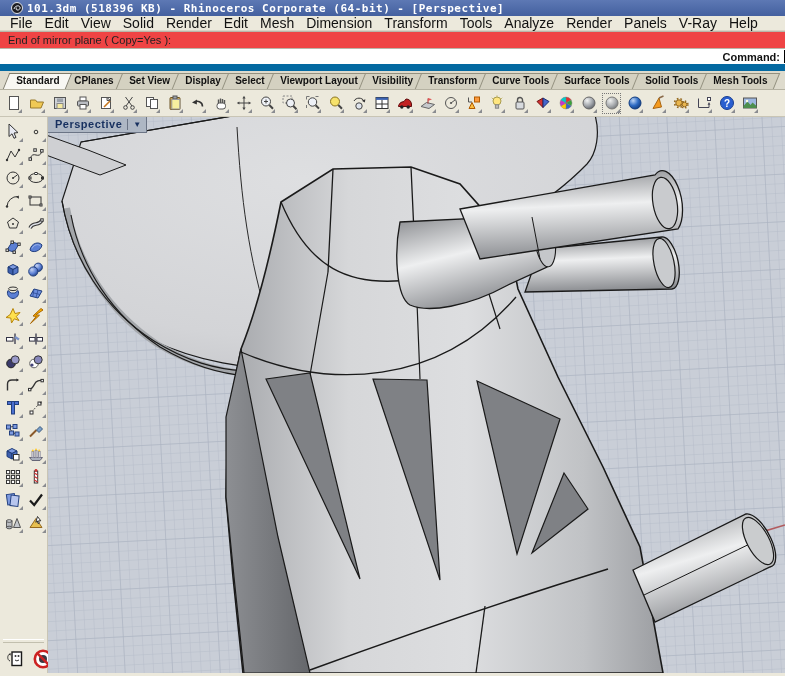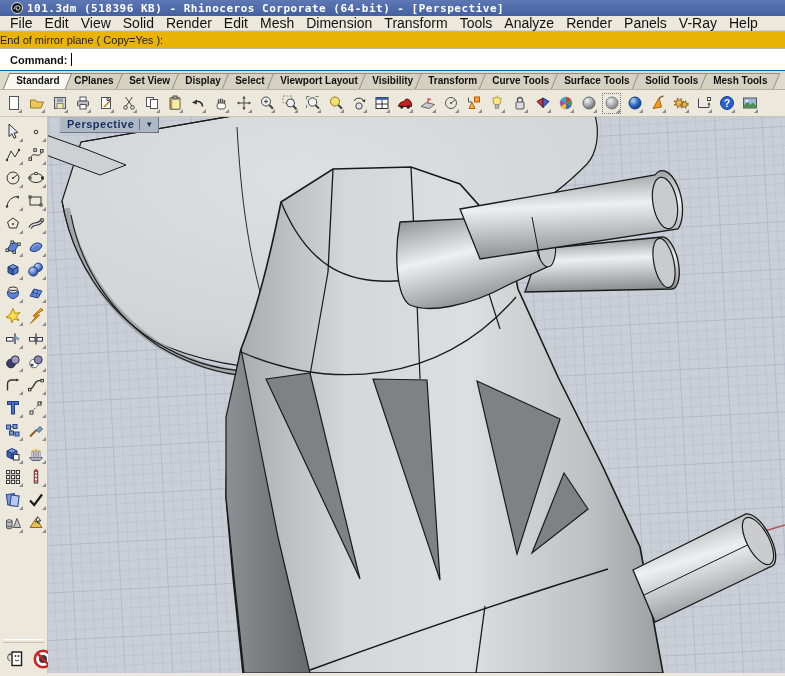--- a/index.html
+++ b/index.html
@@ -8,24 +8,24 @@
   
   .titlebar{height:16px;background:linear-gradient(#5d78b4,#44609f);display:flex;
     align-items:center;padding:0 11px;gap:4px;}
   .titlebar .ttl{color:#fff;font:bold 11px "DejaVu Sans Mono",monospace;white-space:nowrap;
     letter-spacing:.5px;}
   
   .menubar{height:15px;background:#ece9dc;display:flex;align-items:center;
     padding-left:4px;border-bottom:1px solid #d8d4c4;}
   .mi{font-size:14px;color:#111;padding:0 6px;white-space:nowrap;cursor:default;}
   
-  .cmd-history{height:18px;background:#eab308;border:1px solid #b9b6a9;border-left:none;border-right:none;
-    font-size:11px;color:#222;display:flex;align-items:center;padding-left:0;}
-  .cmd-line{height:22px;background:#fff;border-bottom:1px solid #0369a1;
-    display:flex;align-items:center;padding-left:10px;font-size:11px;}
+  .cmd-history{height:18px;background:#ef4444;border:1px solid #b9b6a9;border-left:none;border-right:none;
+    font-size:11px;color:#222;display:flex;align-items:center;padding-left:8px;}
+  .cmd-line{height:22px;background:#fff;border-bottom:7px solid #0369a1;
+    display:flex;align-items:center;padding-left:10px;font-size:11px;justify-content:flex-end;}
   .cmd-line .lbl{font-weight:bold;color:#111;margin-right:4px;}
   .caret{display:inline-block;width:1px;height:13px;background:#000;}
   
   .tabstrip{height:19px;background:#dedbcd;display:flex;align-items:flex-end;
     padding-left:6px;border-bottom:1px solid #b5b2a2;position:relative;}
   .tab{height:16px;background:#d4d1c1;border:1px solid #93907f;border-bottom:none;
     transform:skewX(-22deg);padding:1px 9px;margin-right:-5px;position:relative;cursor:default;}
   .tab .tl{display:block;transform:skewX(22deg);font:bold 10px "Liberation Sans",sans-serif;
     color:#111;white-space:nowrap;}
   .tab.active{background:#f8f7f2;z-index:5;border-color:#7d7a6a;}
@@ -44,21 +44,21 @@
   .tools{display:grid;grid-template-columns:21px 21px;gap:2px 2px;padding:4px 0 0 3px;}
   .st{width:20px;height:21px;position:relative;display:flex;align-items:center;justify-content:center;}
   .st::after{content:"";position:absolute;right:0;bottom:0;border-left:4px solid transparent;
     border-bottom:4px solid #8a8c90;}
   .side-divider{position:absolute;left:3px;right:3px;bottom:30px;height:4px;
     border-top:1px solid #fff;border-bottom:1px solid #c2bfae;}
   .side-bottom{position:absolute;left:4px;bottom:3px;display:flex;gap:6px;align-items:center;}
   .sb-btn{width:22px;height:22px;display:flex;align-items:center;justify-content:center;}
   
   .viewport{position:relative;width:737px;height:556px;background:#c9ced7;overflow:hidden;}
-  .vp-label{position:absolute;left:12px;top:0;z-index:10;background:#aeb7c4;
+  .vp-label{position:absolute;left:0;top:0;z-index:10;background:#aeb7c4;
     border-right:1px solid #6b7485;border-bottom:1px solid #6b7485;
     display:flex;align-items:center;gap:5px;padding:1px 5px 2px 7px;cursor:default;}
   .vp-label .vt{font:bold 11px "Liberation Sans",sans-serif;color:#17305f;letter-spacing:.5px;}
   .vp-label .sep{width:1px;height:11px;background:#6b7485;}
   .vp-label .arr{font-size:8px;color:#17305f;}
   svg{display:block;}
 </style>
 </head>
 <body>
 

